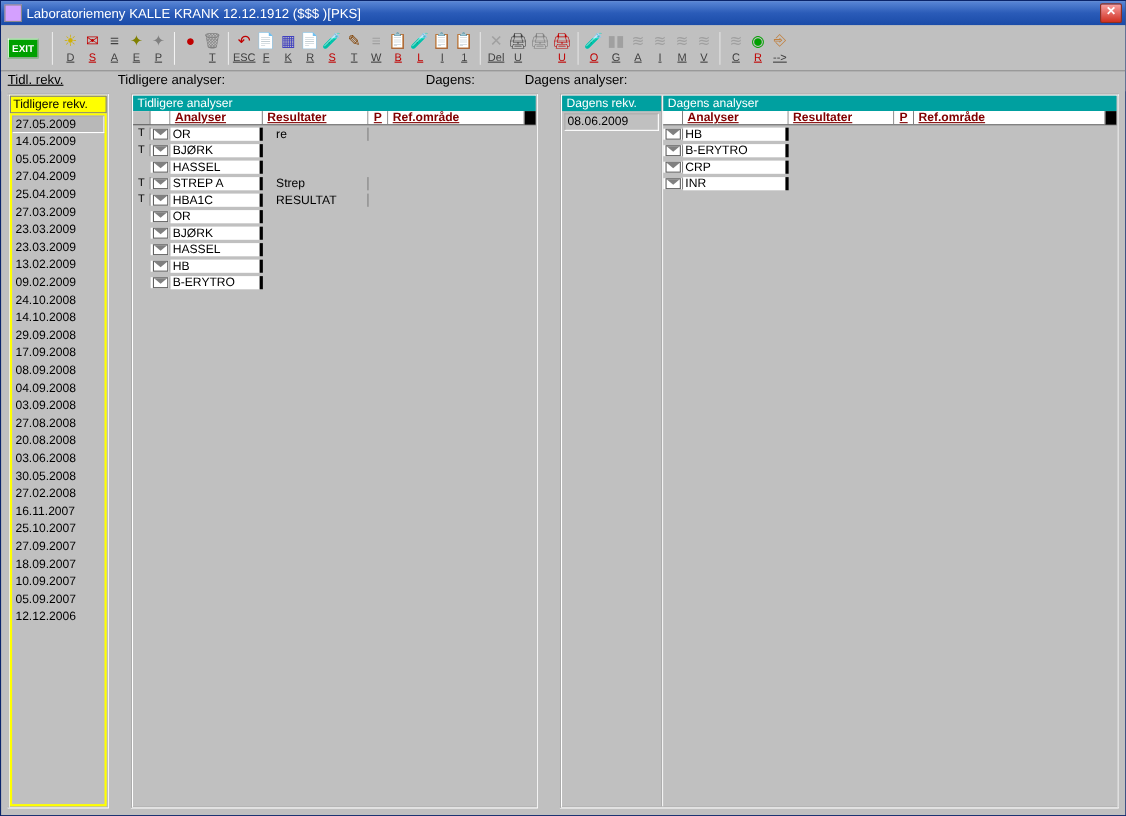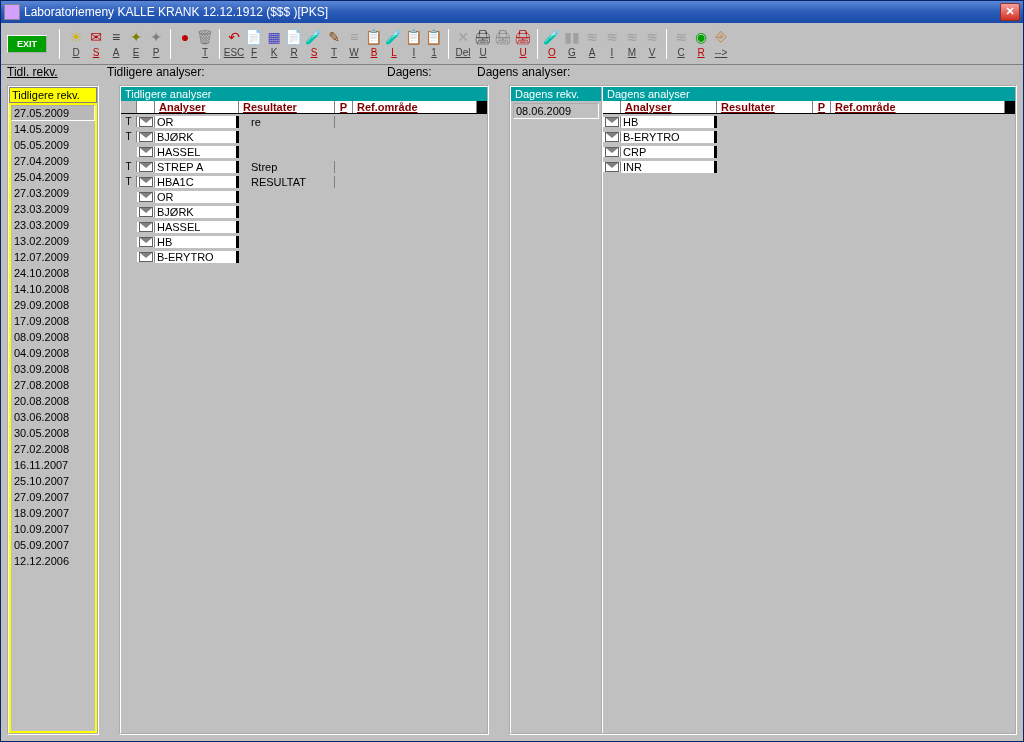--- a/index.html
+++ b/index.html
@@ -75,21 +75,21 @@
   color: #404040;
   margin-top: 2px;
 }
 .tb-sep {
   width: 1px; height: 30px;
   background: #808080;
   border-right: 1px solid #fff;
   margin: 0 4px;
 }
 .exit-btn {
-  width: 40px; height: 18px;
+  width: 28px; height: 18px;
   background: #00a000;
   color: #fff;
   font-size: 9px;
   font-weight: bold;
   display: flex; align-items: center; justify-content: center;
   border: 1px outset #fff;
   margin-right: 6px;
   cursor: pointer;
 }
 
@@ -401,21 +401,21 @@
       <div class="date-list" id="date-list">
           <div class="date-item sunken">27.05.2009</div>
           <div class="date-item">14.05.2009</div>
           <div class="date-item">05.05.2009</div>
           <div class="date-item">27.04.2009</div>
           <div class="date-item">25.04.2009</div>
           <div class="date-item">27.03.2009</div>
           <div class="date-item">23.03.2009</div>
           <div class="date-item">23.03.2009</div>
           <div class="date-item">13.02.2009</div>
-          <div class="date-item">12.07.2009</div>
+          <div class="date-item">09.02.2009</div>
           <div class="date-item">24.10.2008</div>
           <div class="date-item">14.10.2008</div>
           <div class="date-item">29.09.2008</div>
           <div class="date-item">17.09.2008</div>
           <div class="date-item">08.09.2008</div>
           <div class="date-item">04.09.2008</div>
           <div class="date-item">03.09.2008</div>
           <div class="date-item">27.08.2008</div>
           <div class="date-item">20.08.2008</div>
           <div class="date-item">03.06.2008</div>

